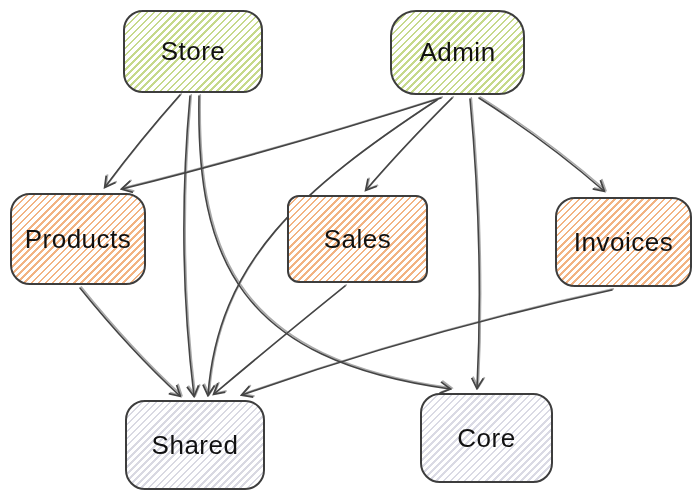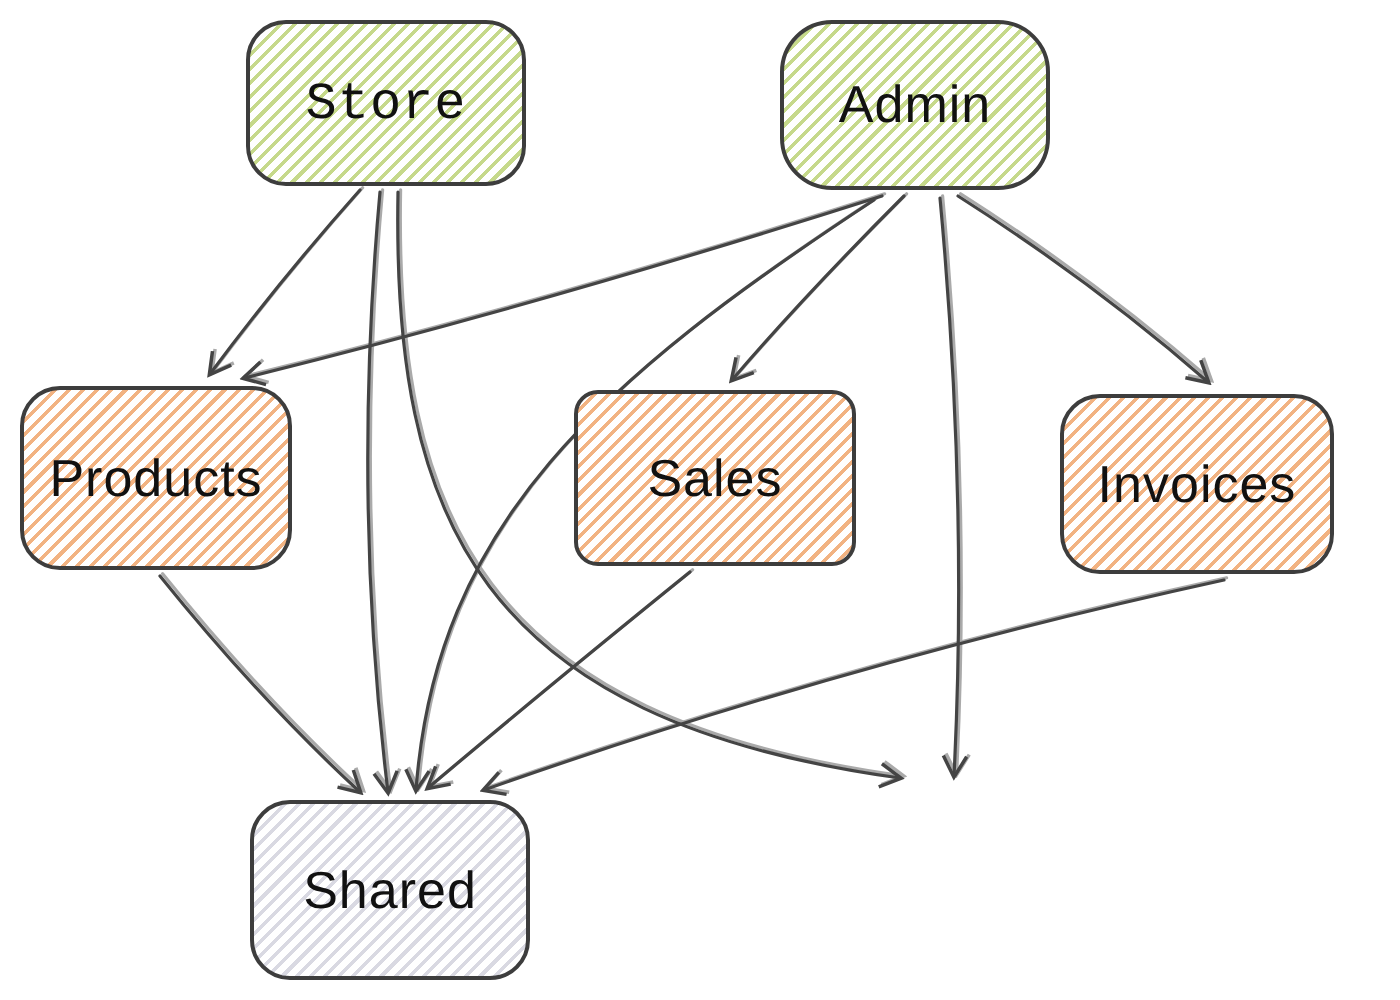--- a/index.html
+++ b/index.html
@@ -4,25 +4,25 @@
 <style>
   html,body{margin:0;padding:0;background:#ffffff;}
   #stage{position:relative;width:700px;height:500px;background:#ffffff;overflow:hidden;
          font-family:"Liberation Sans", sans-serif;}
   #edges{position:absolute;left:0;top:0;width:700px;height:500px;}
   path.edge{stroke:#444444;fill:none;stroke-width:1.6px;stroke-linecap:round;}
   .ghost{opacity:0.45;}
   .node{position:absolute;display:flex;align-items:center;justify-content:center;
         border:2px solid #3d3d3d;border-radius:20px;box-sizing:border-box;
         font-size:26px;color:#111111;letter-spacing:0.5px;cursor:default;}
-  .n-store   {left:123px;top:10px;  width:140px;height:83px;font-family:Liberation Mono, monospace;}
+  .n-store   {left:123px;top:10px;  width:140px;height:83px;}
   .n-admin   {left:390px;top:10px;  width:135px;height:85px;}
   .n-products{left:10px; top:193px; width:136px;height:92px;}
   .n-sales   {left:287px;top:195px; width:141px;height:88px;border-radius:12px;}
-  .n-invoices{left:530px;top:197px; width:137px;height:90px;}
+  .n-invoices{left:555px;top:197px; width:137px;height:90px;}
   .n-shared  {left:125px;top:400px; width:140px;height:90px;}
   .n-core    {left:420px;top:393px; width:133px;height:90px;}
   .node .label{pointer-events:none;}
 </style>
 </head>
 <body>
 
 <div id="stage">
 
   <svg id="edges" width="700" height="500" viewBox="0 0 700 500" xmlns="http://www.w3.org/2000/svg">
@@ -70,14 +70,17 @@
   </div>
   <div class="node n-sales" style="background: repeating-linear-gradient(135deg, rgb(242, 179, 130) 0px, rgb(242, 179, 130) 1.8px, rgb(255, 255, 255) 1.8px, rgb(255, 255, 255) 5px);">
     <span class="label">Sales</span>
   </div>
   <div class="node n-invoices" style="background: repeating-linear-gradient(135deg, rgb(242, 179, 130) 0px, rgb(242, 179, 130) 1.8px, rgb(255, 255, 255) 1.8px, rgb(255, 255, 255) 5px);">
     <span class="label">Invoices</span>
   </div>
   <div class="node n-shared" style="background: repeating-linear-gradient(135deg, rgb(217, 217, 226) 0px, rgb(217, 217, 226) 1.8px, rgb(255, 255, 255) 1.8px, rgb(255, 255, 255) 5px);">
     <span class="label">Shared</span>
   </div>
+  <div class="node n-core" style="background: repeating-linear-gradient(135deg, rgb(218, 218, 228) 0px, rgb(218, 218, 228) 1.8px, rgb(255, 255, 255) 1.8px, rgb(255, 255, 255) 5px);">
+    <span class="label">Core</span>
+  </div>
 
 </div>
 
 </body></html>

